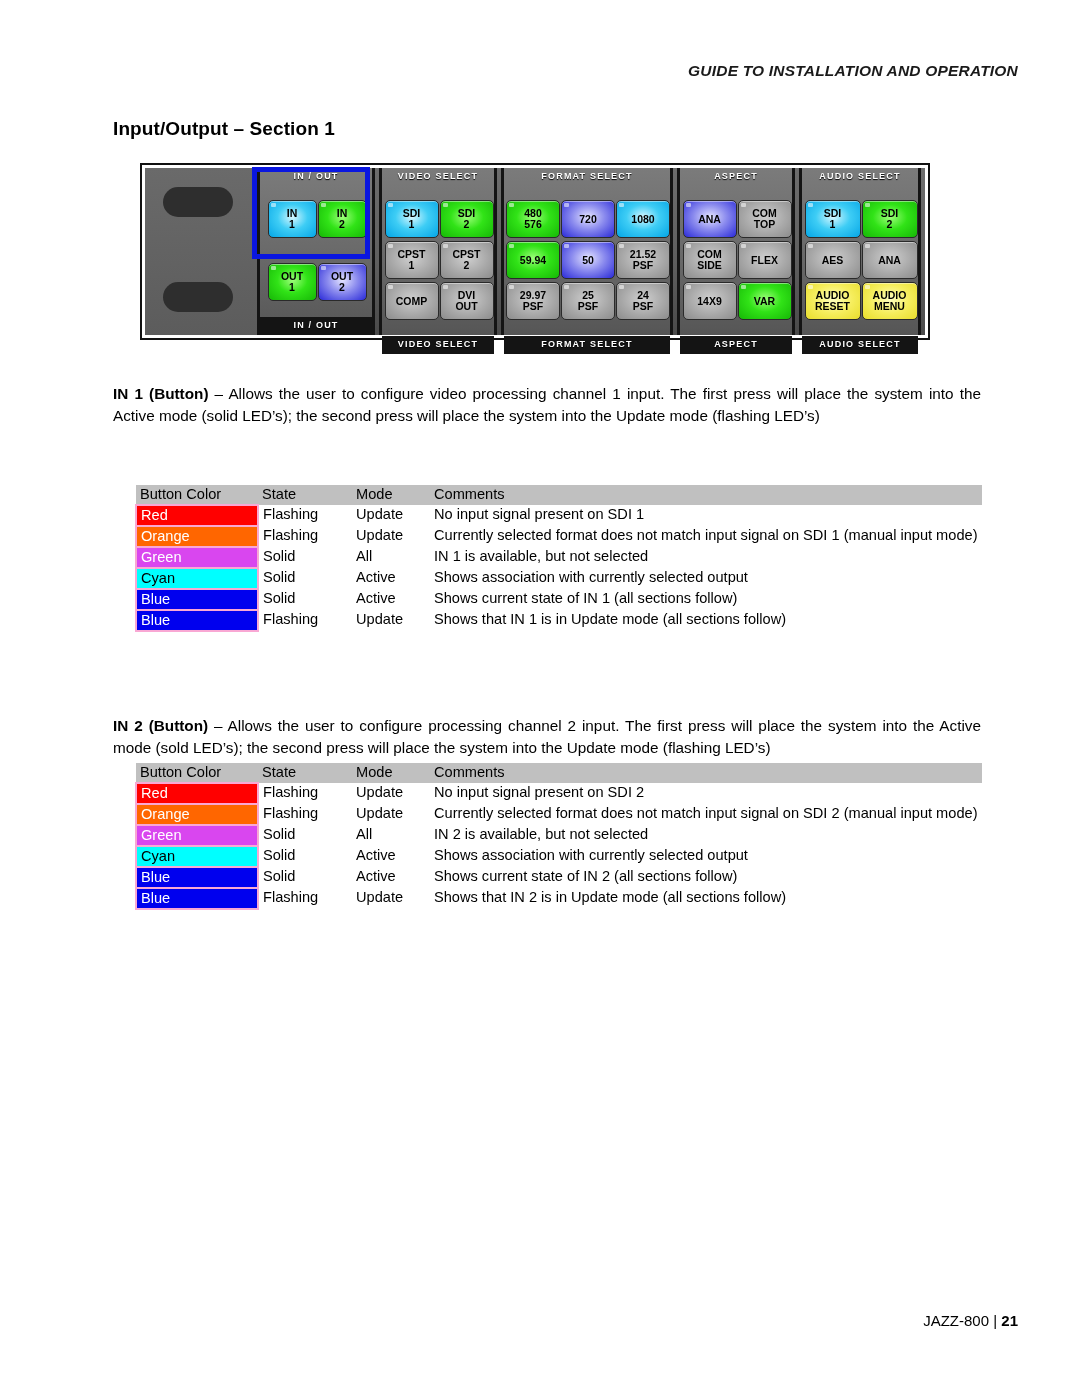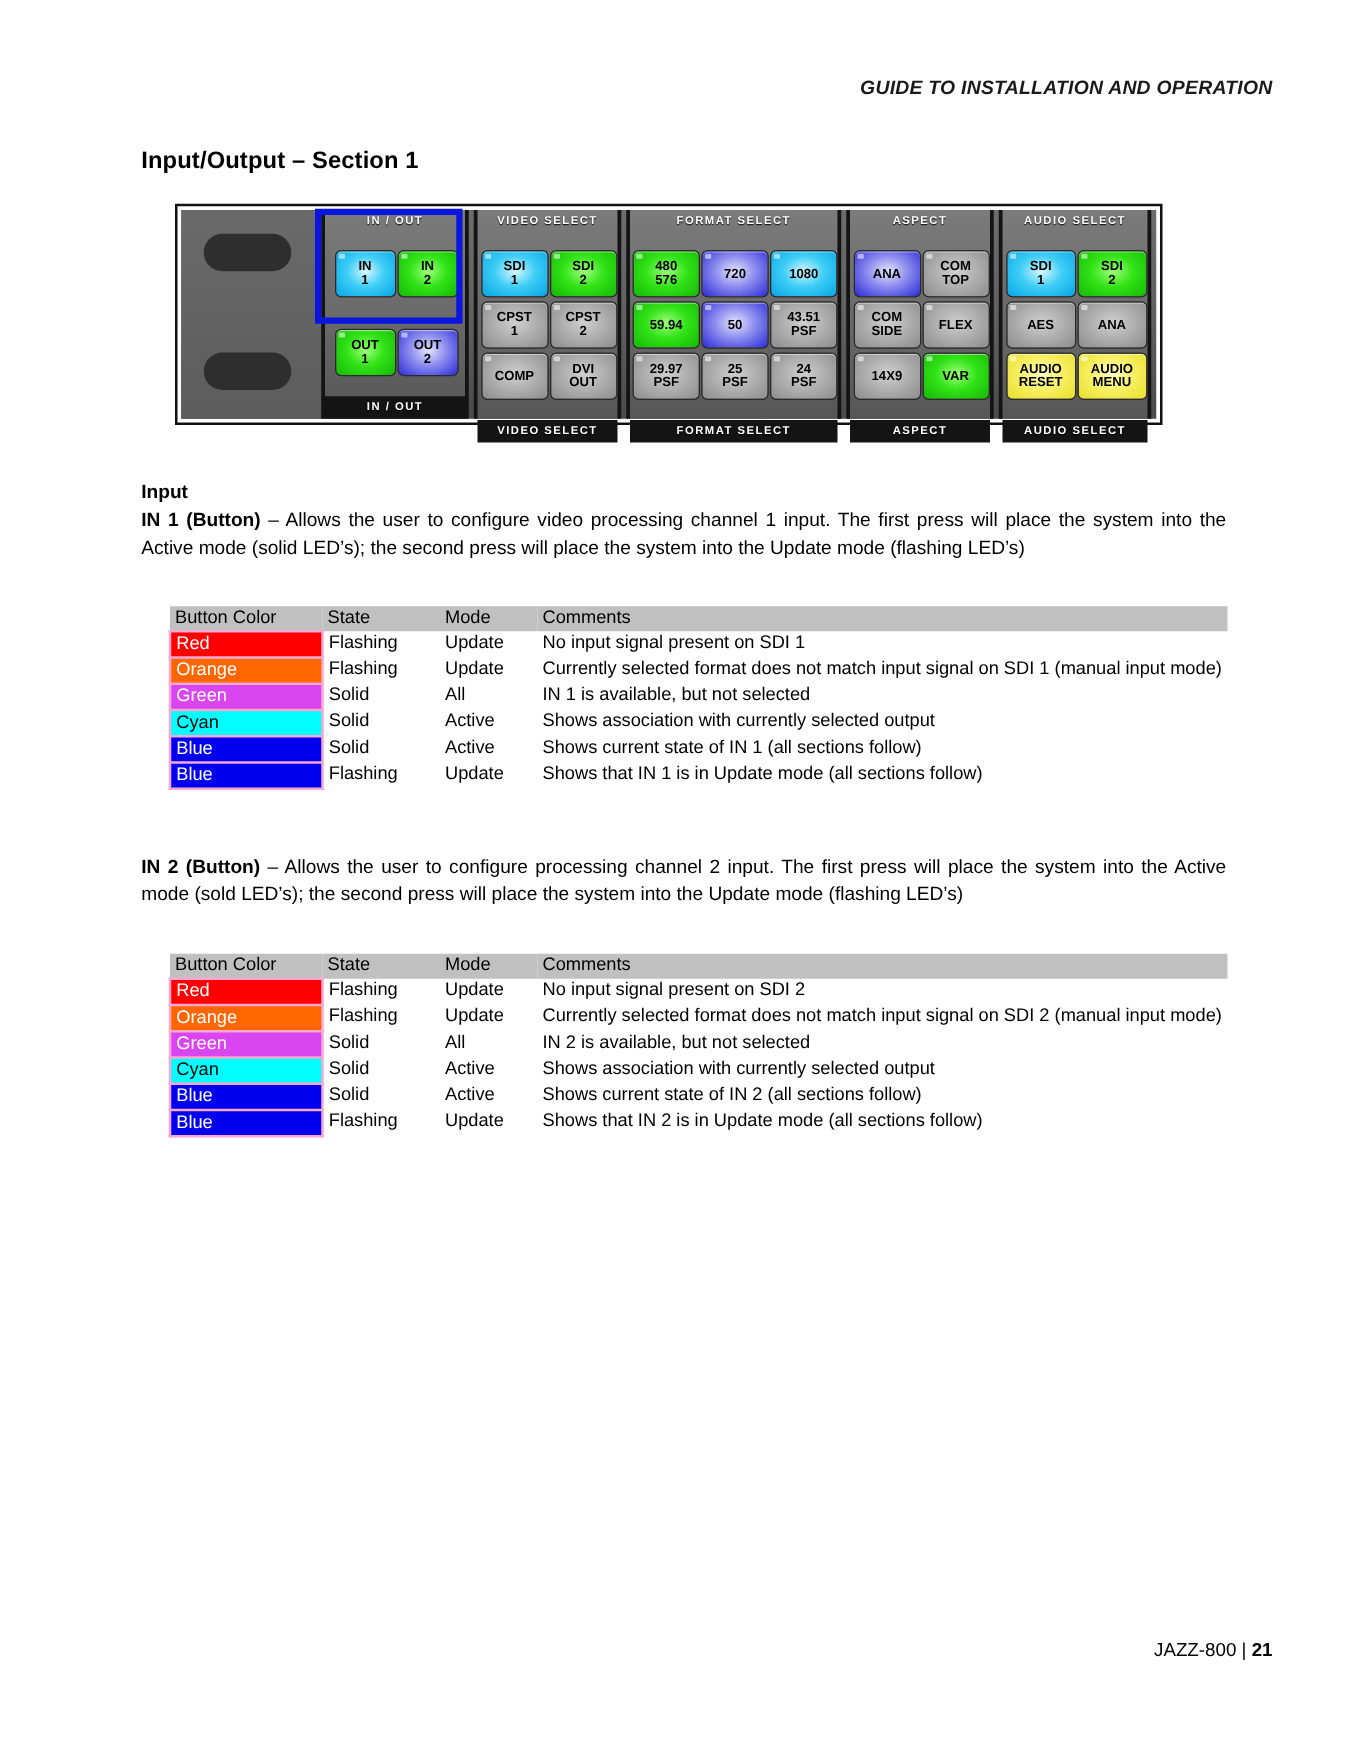--- a/index.html
+++ b/index.html
@@ -294,21 +294,21 @@
             <div class="pbtn c-cyan" style="width: 52px; height: 36px;">
               <span>1080</span>
             </div>
             <div class="pbtn c-green" style="width: 52px; height: 36px;">
               <span>59.94</span>
             </div>
             <div class="pbtn c-blue" style="width: 52px; height: 36px;">
               <span>50</span>
             </div>
             <div class="pbtn c-grey" style="width: 52px; height: 36px;">
-              <span>43.51</span>
+              <span>21.52</span>
               <span>PSF</span>
             </div>
             <div class="pbtn c-grey" style="width: 52px; height: 36px;">
               <span>29.97</span>
               <span>PSF</span>
             </div>
             <div class="pbtn c-grey" style="width: 52px; height: 36px;">
               <span>25</span>
               <span>PSF</span>
             </div>
@@ -372,21 +372,20 @@
             </div>
           </div>
           <div class="sect-cap bottom">AUDIO SELECT</div>
         </div>
       </div>
   </div>
   <div class="hl-box" style="left: 110px; top: 2px; width: 118px; height: 92px; border-color: rgb(10, 22, 224);"></div>
 </div>
 
 <div class="body-block" style="top:383px;">
-  <div class="sub-head">Input</div>
   <div>
     <span class="lead">IN 1 (Button)</span><span> – Allows the user to configure video processing channel 1 input. The first press will place the system into the Active mode (solid LED’s); the second press will place the system into the Update mode (flashing LED’s)</span>
   </div>
 </div>
 
 <table class="ctable" id="table-in1" style="top:485px; width:846px;">
   <colgroup>
     <col class="col-color">
       <col class="col-state">
       <col class="col-mode">
@@ -433,21 +432,21 @@
       </tr>
       <tr>
         <td class="swatch sw-blue">Blue</td>
         <td>Flashing</td>
         <td>Update</td>
         <td>Shows that IN 1 is in Update mode (all sections follow)</td>
       </tr>
     </tbody>
 </table>
 
-<div class="body-block" style="top:683px;">
+<div class="body-block" style="top:715px;">
   <span class="lead">IN 2 (Button)</span><span> – Allows the user to configure processing channel 2 input. The first press will place the system into the Active mode (sold LED’s); the second press will place the system into the Update mode (flashing LED’s)</span>
 </div>
 
 <table class="ctable" id="table-in2" style="top:763px; width:846px;">
   <colgroup>
     <col class="col-color">
       <col class="col-state">
       <col class="col-mode">
       <col class="col-comment">
   </colgroup>

